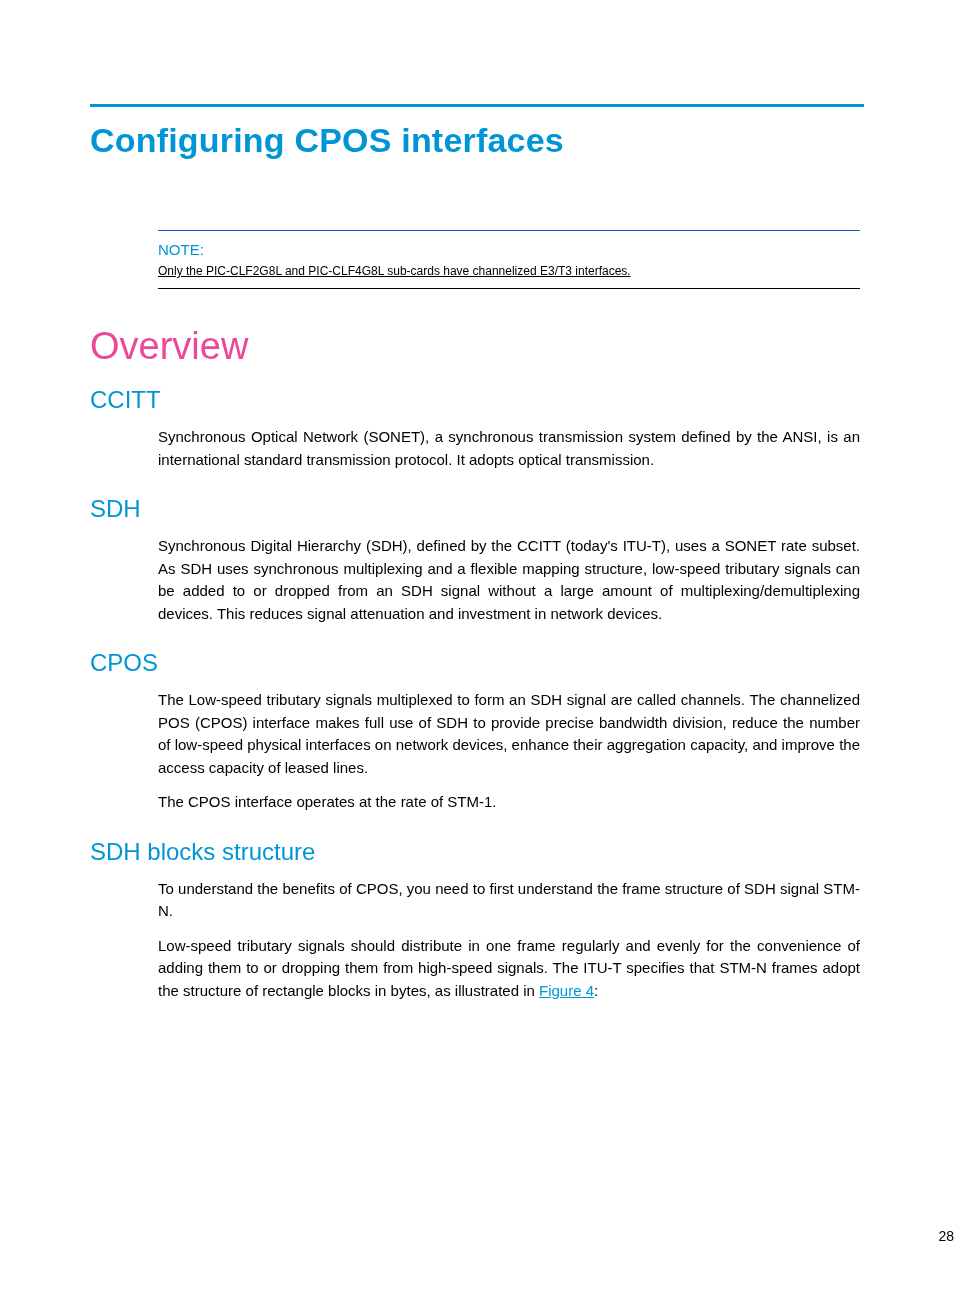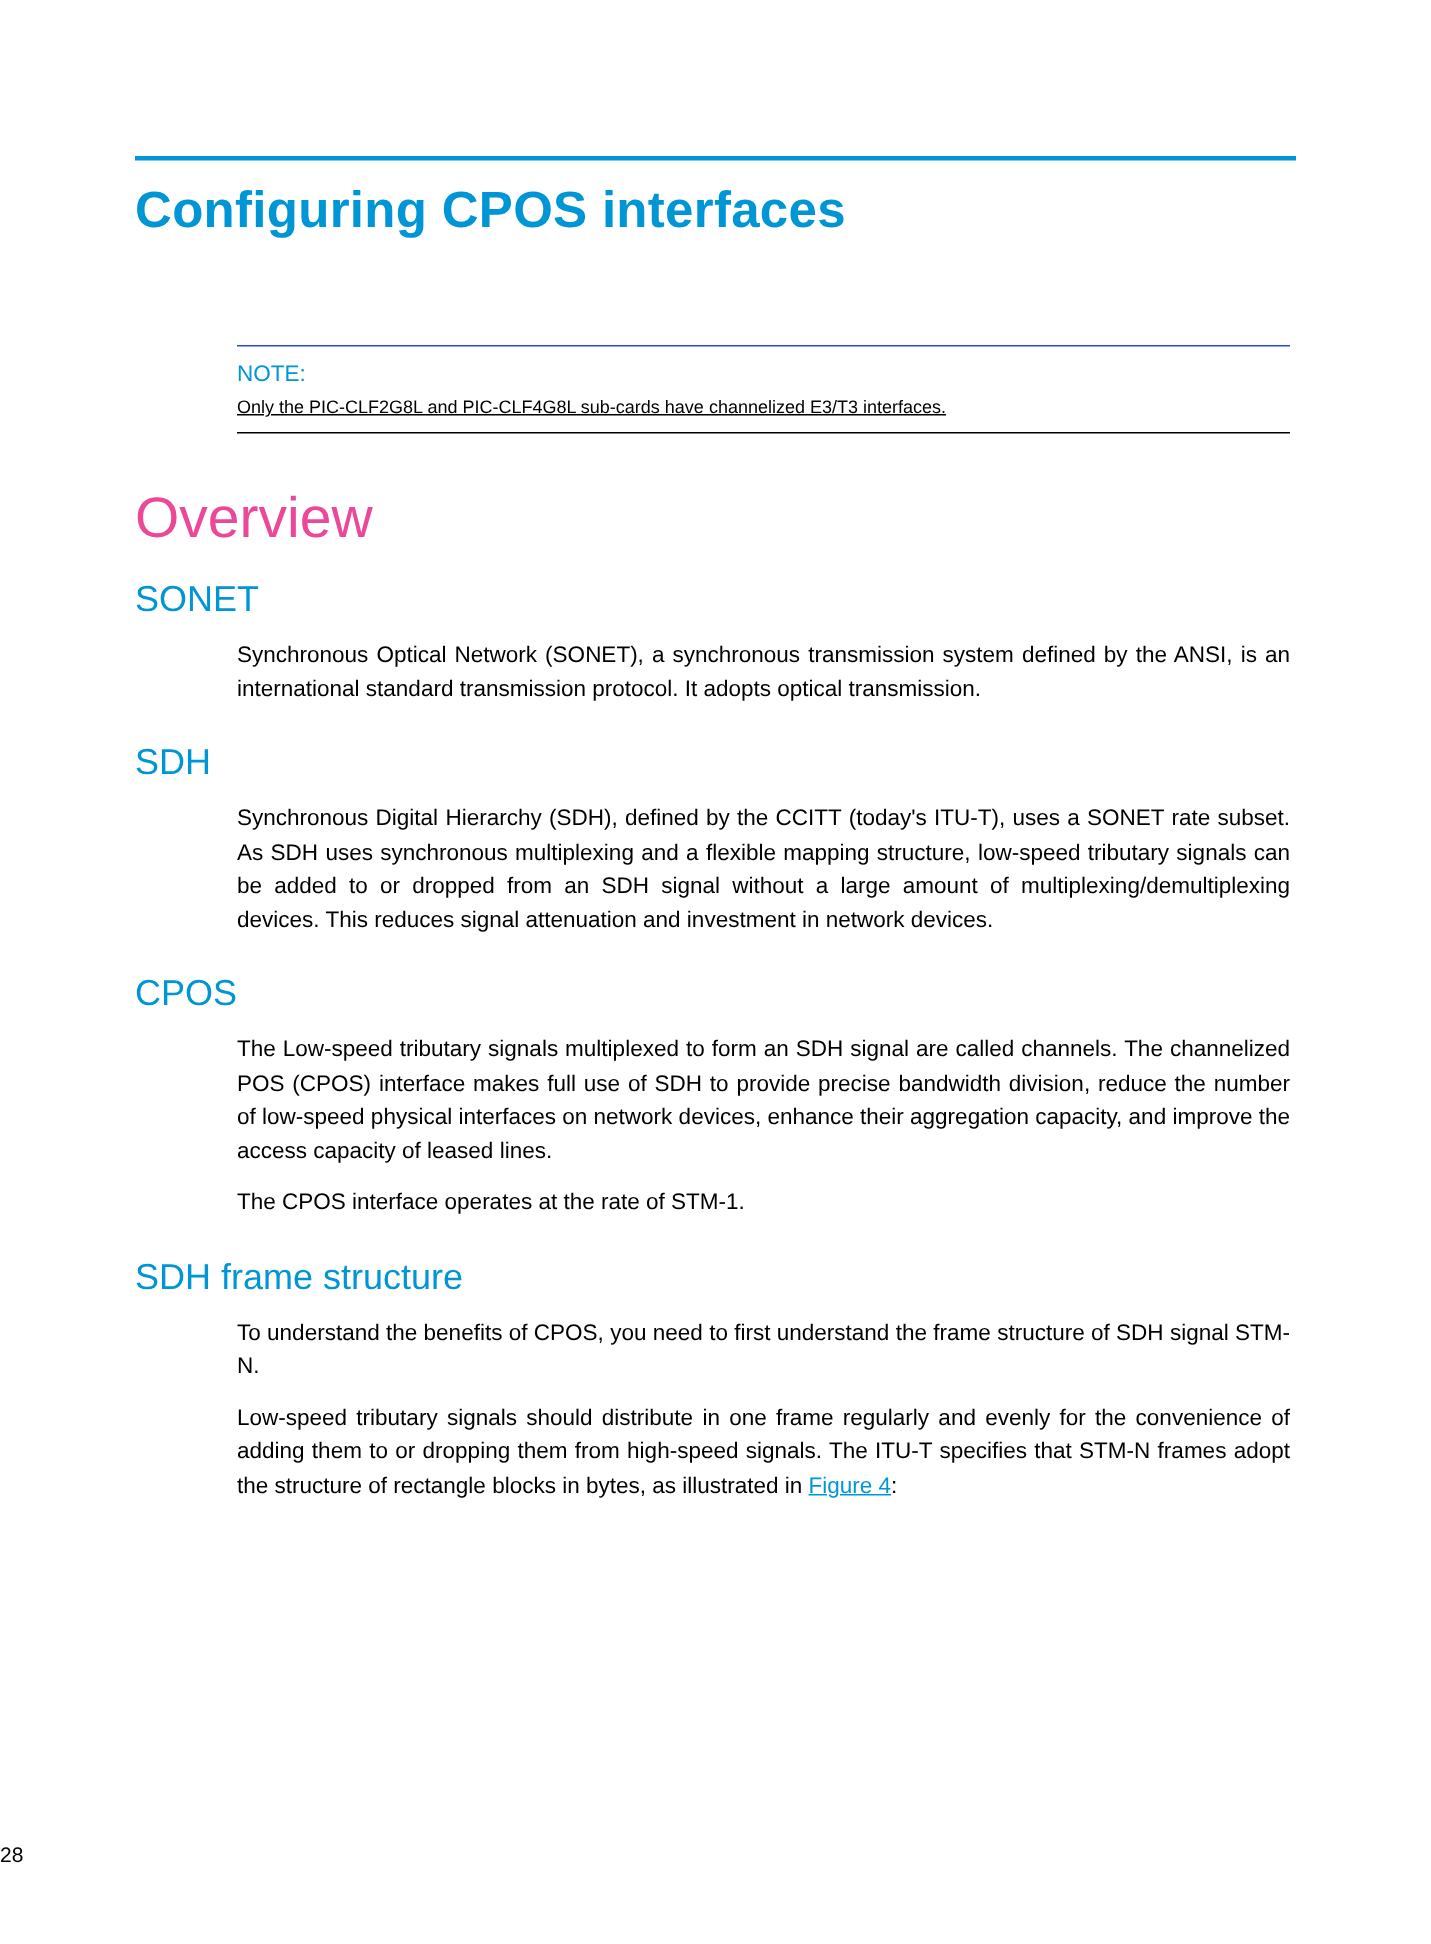--- a/index.html
+++ b/index.html
@@ -72,58 +72,58 @@
   }
   .link-inline {
     color: #0096d6;
     text-decoration: underline;
   }
   .page-number {
     position: absolute;
     bottom: 52px;
     width: 100%;
     left: 0;
-    text-align: left;
+    text-align: right;
     font-size: 14px;
   }
 </style>
 </head>
 <body>
 
 <div class="page">
 
   <div class="rule-top"></div>
 
   <h1 class="h1">Configuring CPOS interfaces</h1>
 
   <div class="note-box">
     <div class="note-label">NOTE:</div>
     <div class="note-text">Only the PIC-CLF2G8L and PIC-CLF4G8L sub-cards have channelized E3/T3 interfaces.</div>
   </div>
 
   <h2 class="h2">Overview</h2>
 
   <div class="section">
-    <h3 class="h3">SONET</h3>
+    <h3 class="h3">CCITT</h3>
     <p class="body-p">Synchronous Optical Network (SONET), a synchronous transmission system defined by the ANSI, is an international standard transmission protocol. It adopts optical transmission.</p>
   </div>
 
   <div class="section">
     <h3 class="h3">SDH</h3>
     <p class="body-p">Synchronous Digital Hierarchy (SDH), defined by the CCITT (today's ITU-T), uses a SONET rate subset. As SDH uses synchronous multiplexing and a flexible mapping structure, low-speed tributary signals can be added to or dropped from an SDH signal without a large amount of multiplexing/demultiplexing devices. This reduces signal attenuation and investment in network devices.</p>
   </div>
 
   <div class="section">
     <h3 class="h3">CPOS</h3>
     <p class="body-p">The Low-speed tributary signals multiplexed to form an SDH signal are called channels. The channelized POS (CPOS) interface makes full use of SDH to provide precise bandwidth division, reduce the number of low-speed physical interfaces on network devices, enhance their aggregation capacity, and improve the access capacity of leased lines.</p>
     <p class="body-p">The CPOS interface operates at the rate of STM-1.</p>
   </div>
 
   <div class="section">
-    <h3 class="h3">SDH frame structure</h3>
+    <h3 class="h3">SDH blocks structure</h3>
     <p class="body-p">To understand the benefits of CPOS, you need to first understand the frame structure of SDH signal STM-N.</p>
     <p class="body-p">
       <span>Low-speed tributary signals should distribute in one frame regularly and evenly for the convenience of adding them to or dropping them from high-speed signals. The ITU-T specifies that STM-N frames adopt the structure of rectangle blocks in bytes, as illustrated in </span><span class="link-inline">Figure 4</span><span>:</span>
     </p>
   </div>
 
   <div class="page-number">28</div>
 
 </div>
 

